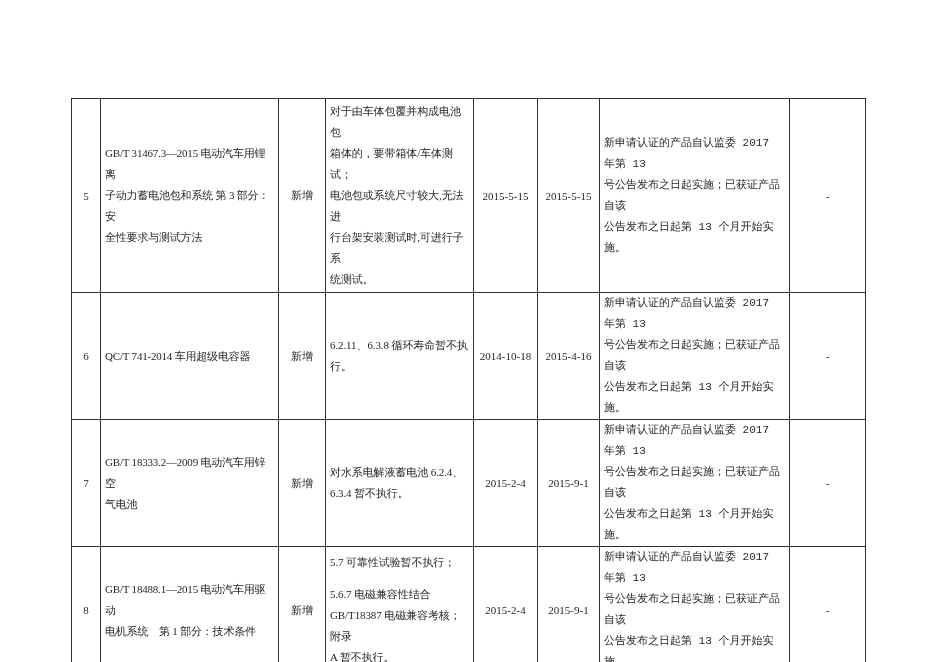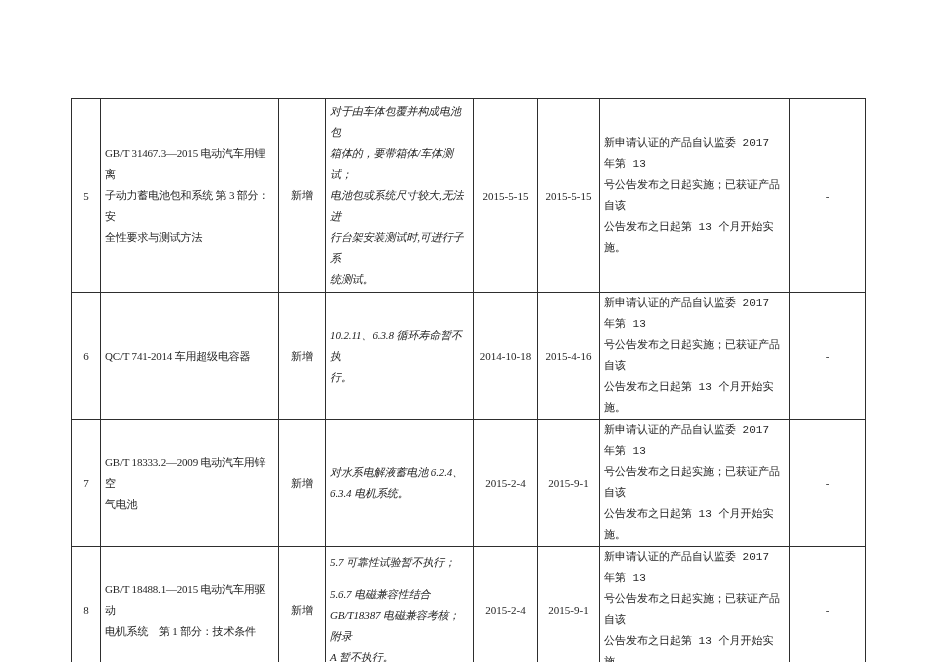--- a/index.html
+++ b/index.html
@@ -48,21 +48,20 @@
     padding: 8px 4px;
     white-space: pre-line;
     line-height: 21px;
     font-size: 10.5px;
     letter-spacing: -0.2px;
   }
   td.c-note {
     padding: 2px 4px;
     font-size: 10.5px;
     letter-spacing: -0.1px;
-    font-style: italic;
   }
   td.c-note .note p {
     margin: 0;
     white-space: pre-line;
     line-height: 21px;
   }
   td.c-note .note p + p { margin-top: 11px; }
   td.c-impl {
     padding: 0 4px;
     white-space: pre-line;
@@ -108,40 +107,40 @@
 号公告发布之日起实施；已获证产品自该
 公告发布之日起第 13 个月开始实施。</td>
           <td class="c-remark">-</td>
         </tr>
         <tr class="r1">
           <td class="c-seq">6</td>
           <td class="c-std">QC/T 741-2014 车用超级电容器</td>
           <td class="c-status">新增</td>
           <td class="c-note">
             <div class="note">
-              <p>10.2.11、6.3.8 循环寿命暂不执
+              <p>6.2.11、6.3.8 循环寿命暂不执
 行。</p>
             </div>
           </td>
           <td class="c-date">2014-10-18</td>
           <td class="c-date">2015-4-16</td>
           <td class="c-impl">新申请认证的产品自认监委 2017 年第 13
 号公告发布之日起实施；已获证产品自该
 公告发布之日起第 13 个月开始实施。</td>
           <td class="c-remark">-</td>
         </tr>
         <tr class="r2">
           <td class="c-seq">7</td>
           <td class="c-std">GB/T 18333.2—2009 电动汽车用锌空
 气电池</td>
           <td class="c-status">新增</td>
           <td class="c-note">
             <div class="note">
               <p>对水系电解液蓄电池 6.2.4、
-6.3.4 电机系统。</p>
+6.3.4 暂不执行。</p>
             </div>
           </td>
           <td class="c-date">2015-2-4</td>
           <td class="c-date">2015-9-1</td>
           <td class="c-impl">新申请认证的产品自认监委 2017 年第 13
 号公告发布之日起实施；已获证产品自该
 公告发布之日起第 13 个月开始实施。</td>
           <td class="c-remark">-</td>
         </tr>
         <tr class="r3">

